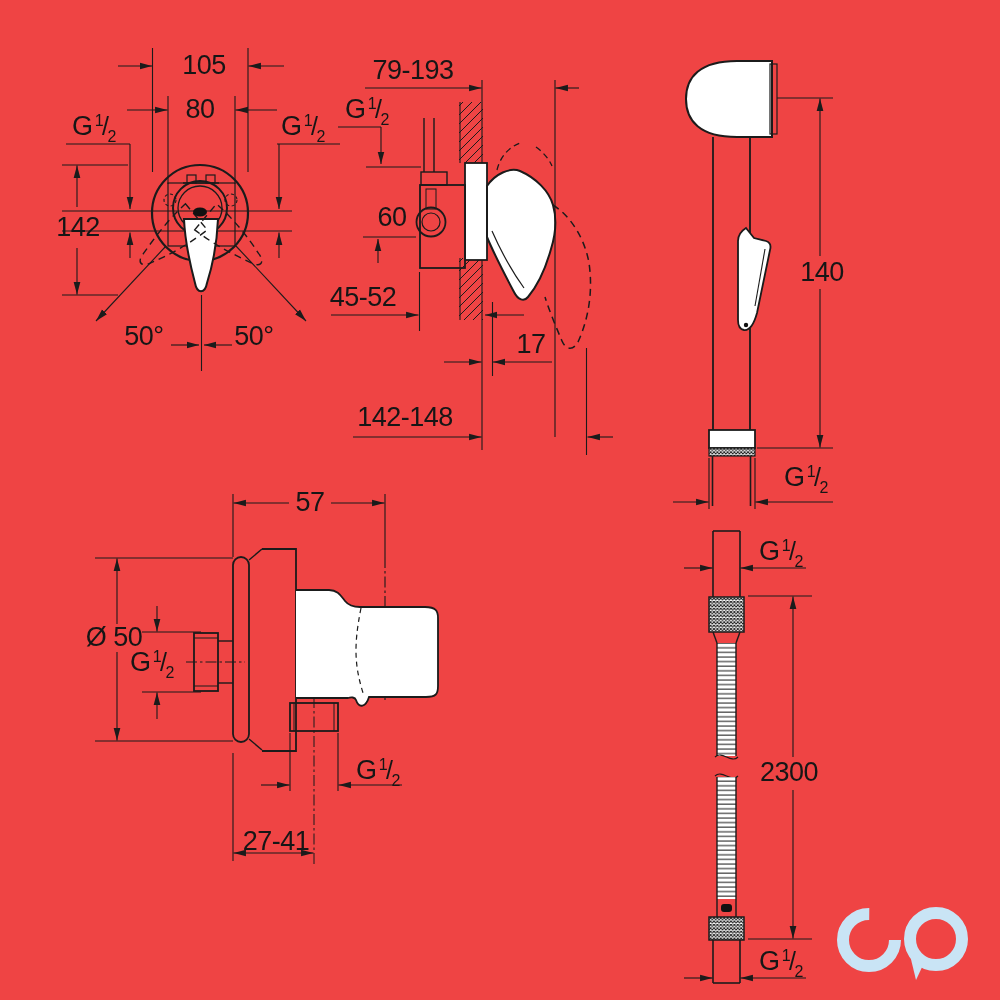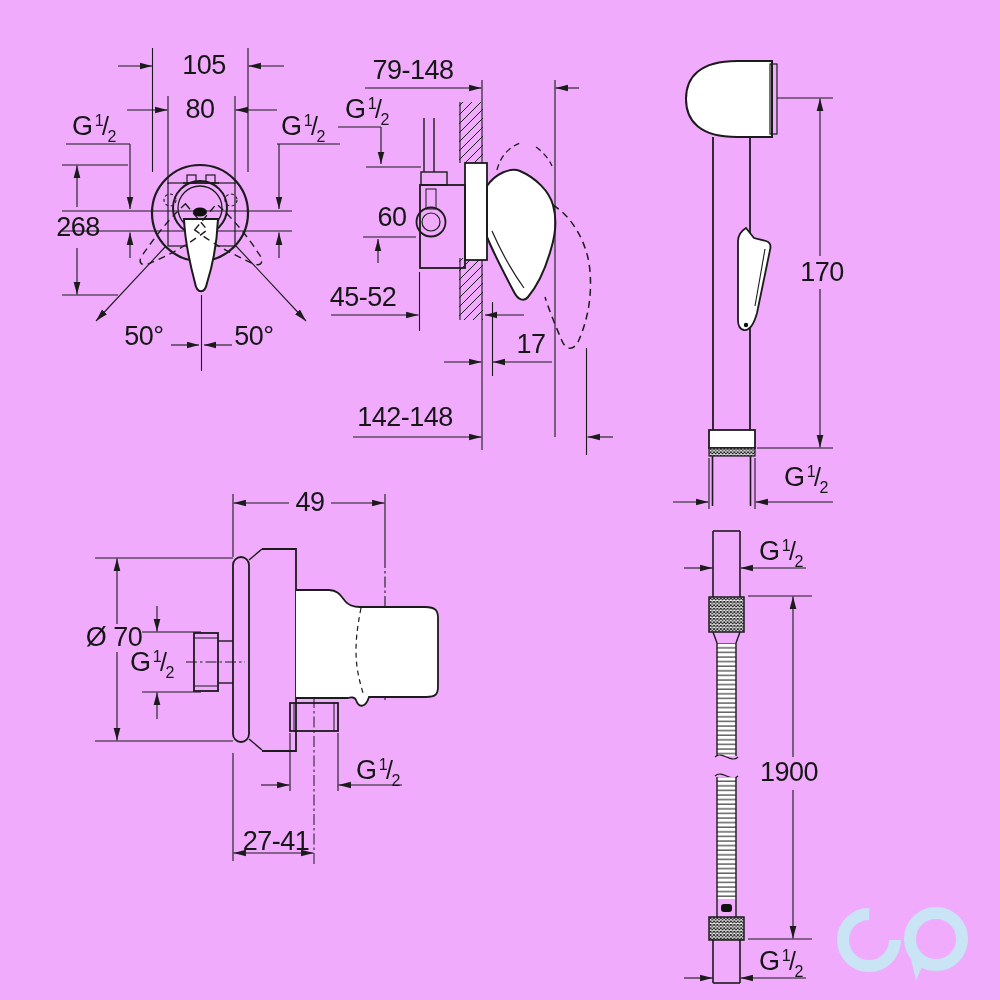--- a/index.html
+++ b/index.html
@@ -1,16 +1,16 @@
 <!DOCTYPE html>
 <html><head>
 <meta charset="utf-8">
 <style>
   html,body{margin:0;padding:0;background:#ffffff;}
-  #stage{position:relative;width:1000px;height:1000px;background:#f0abfc;overflow:hidden;
+  #stage{position:relative;width:1000px;height:1000px;background:#ef4444;overflow:hidden;
          font-family:"Liberation Sans",sans-serif;color:#161616;}
   #stage svg{position:absolute;left:0;top:0;}
   .lbl{position:absolute;transform:translate(-50%,-50%);white-space:nowrap;
        font-size:27px;letter-spacing:-0.5px;line-height:1;color:#161616;}
   .glbl .gb{font-size:27px;}
   .glbl .gsup{font-size:16px;position:relative;top:-9px;margin-left:2px;}
   .glbl .gsl{font-size:25px;position:relative;top:0px;margin:0 -1px;}
   .glbl .gsub{font-size:16px;position:relative;top:7px;}
 </style>
 </head>
@@ -253,40 +253,40 @@
 
   <g>
     <circle cx="869" cy="940" r="26" fill="none" stroke-width="12" stroke-dasharray="122 42" stroke="#c9e4f5"></circle>
     <circle cx="936" cy="939" r="26" fill="none" stroke-width="12" stroke="#c9e4f5"></circle>
     <path d="M909,951 L924,963 L916,980 Z" fill="#c9e4f5"></path>
   </g>
 </svg>
 
 <div class="lbl" style="left:204px;top:65px">105</div>
 <div class="lbl" style="left:200px;top:109px">80</div>
-<div class="lbl" style="left:78px;top:227px">268</div>
+<div class="lbl" style="left:78px;top:227px">142</div>
 <div class="lbl" style="left:144px;top:336px">50°</div>
 <div class="lbl" style="left:254px;top:336px">50°</div>
 
 <div class="lbl glbl" style="left:94px;top:126px"><span class="gb">G</span><span class="gsup">1</span><span class="gsl">/</span><span class="gsub">2</span></div>
 <div class="lbl glbl" style="left:303px;top:126px"><span class="gb">G</span><span class="gsup">1</span><span class="gsl">/</span><span class="gsub">2</span></div>
 
-<div class="lbl" style="left:413px;top:70px">79-148</div>
+<div class="lbl" style="left:413px;top:70px">79-193</div>
 <div class="lbl glbl" style="left:367px;top:109px"><span class="gb">G</span><span class="gsup">1</span><span class="gsl">/</span><span class="gsub">2</span></div>
 <div class="lbl" style="left:392px;top:217px">60</div>
 <div class="lbl" style="left:363px;top:297px">45-52</div>
 <div class="lbl" style="left:531px;top:344px">17</div>
 <div class="lbl" style="left:405px;top:417px">142-148</div>
 
-<div class="lbl" style="left:822px;top:272px">170</div>
+<div class="lbl" style="left:822px;top:272px">140</div>
 <div class="lbl glbl" style="left:806px;top:477px"><span class="gb">G</span><span class="gsup">1</span><span class="gsl">/</span><span class="gsub">2</span></div>
 
-<div class="lbl" style="left:310px;top:502px">49</div>
-<div class="lbl" style="left:114px;top:637px">Ø 70</div>
+<div class="lbl" style="left:310px;top:502px">57</div>
+<div class="lbl" style="left:114px;top:637px">Ø 50</div>
 <div class="lbl glbl" style="left:152px;top:662px"><span class="gb">G</span><span class="gsup">1</span><span class="gsl">/</span><span class="gsub">2</span></div>
 <div class="lbl glbl" style="left:378px;top:770px"><span class="gb">G</span><span class="gsup">1</span><span class="gsl">/</span><span class="gsub">2</span></div>
 <div class="lbl" style="left:276px;top:841px">27-41</div>
 
 <div class="lbl glbl" style="left:781px;top:551px"><span class="gb">G</span><span class="gsup">1</span><span class="gsl">/</span><span class="gsub">2</span></div>
-<div class="lbl" style="left:789px;top:772px">1900</div>
+<div class="lbl" style="left:789px;top:772px">2300</div>
 <div class="lbl glbl" style="left:781px;top:961px"><span class="gb">G</span><span class="gsup">1</span><span class="gsl">/</span><span class="gsub">2</span></div>
 
 </div>
 
 </body></html>

